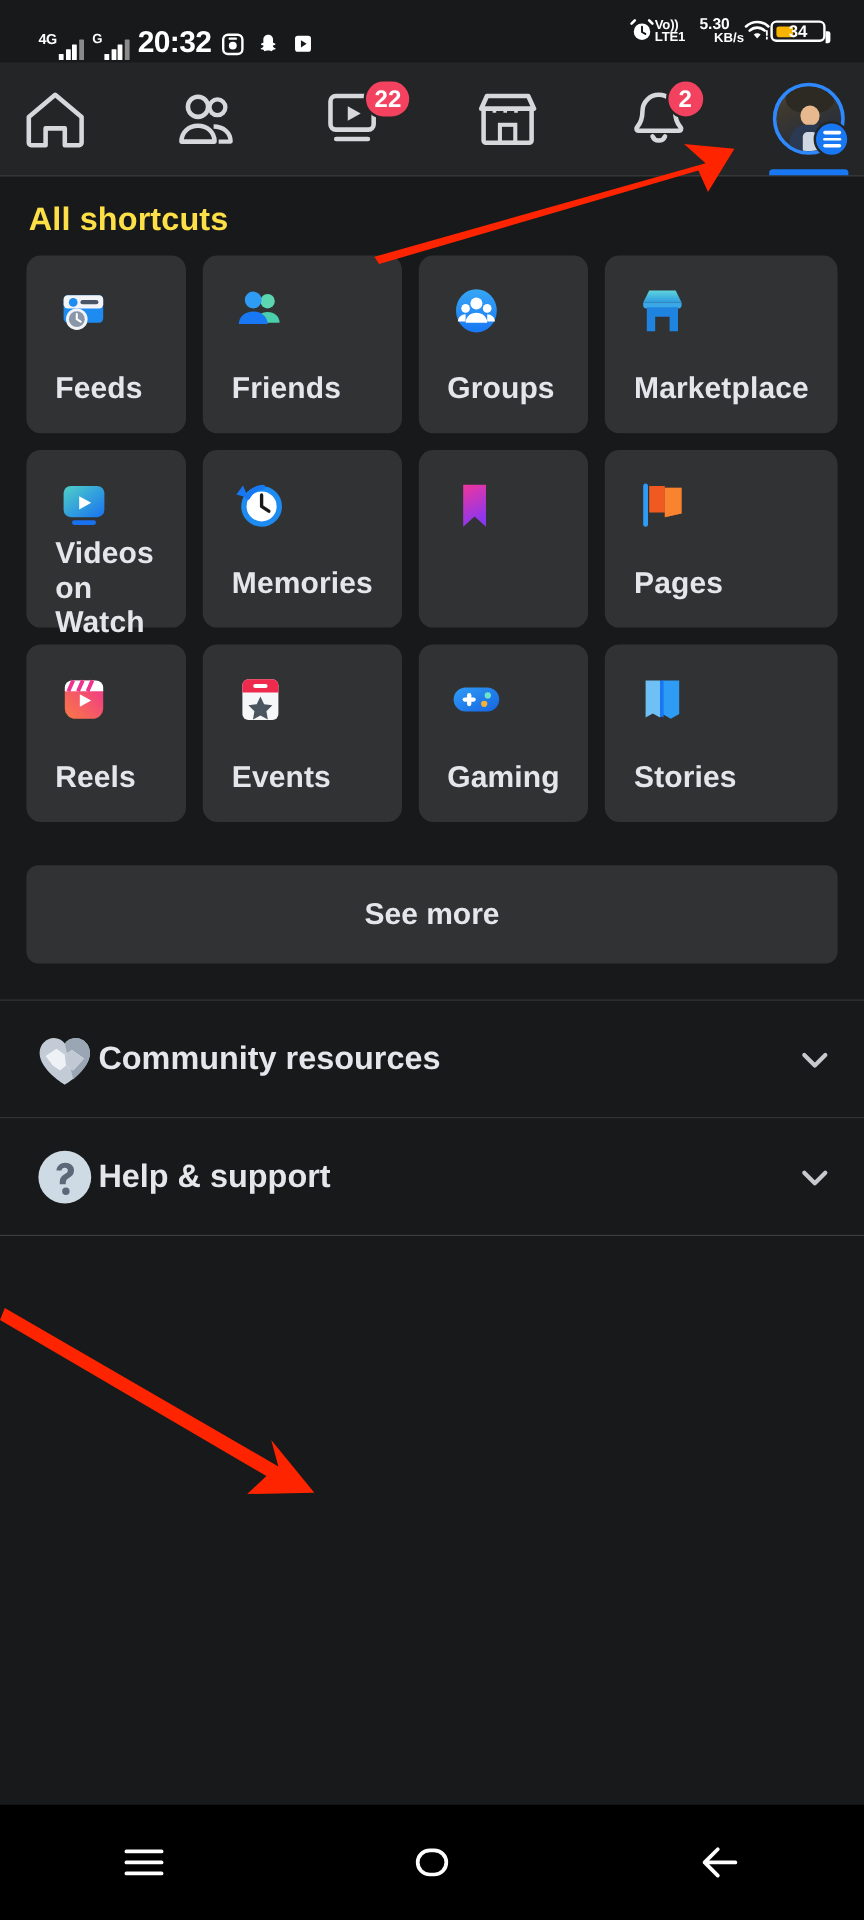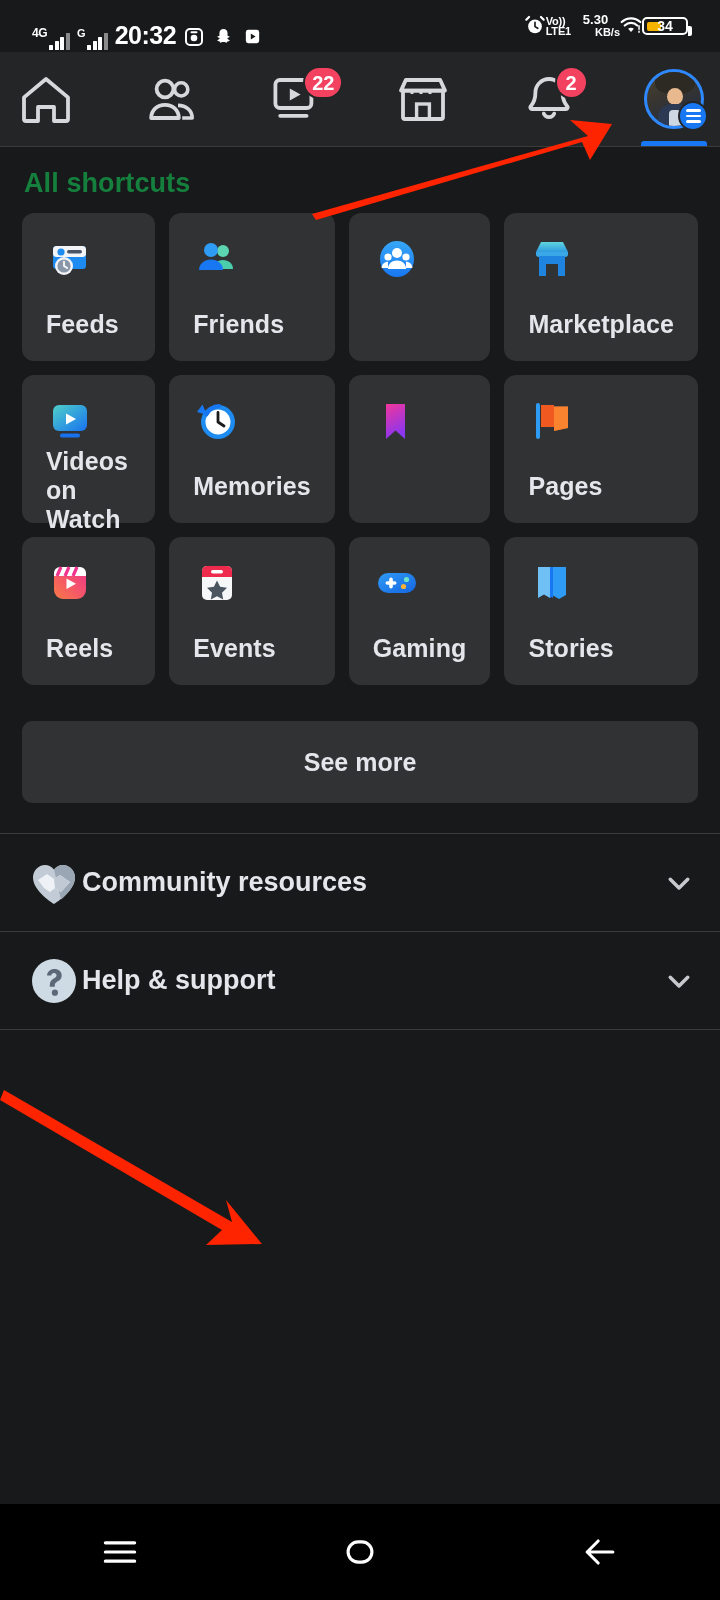--- a/index.html
+++ b/index.html
@@ -74,21 +74,21 @@
   .menu-badge {
     position:absolute; right:-4px; bottom:-2px; width:30px; height:30px; border-radius:50%;
     background:#1877f2; border:2px solid #242526;
     display:flex; flex-direction:column; align-items:center; justify-content:center; gap:3px;
   }
   .menu-badge span { display:block; width:15px; height:2.6px; background:#fff; border-radius:2px; }
   .tab-indicator { position:absolute; bottom:0; left:14%; width:72%; height:5px; background:#1877f2; border-radius:3px 3px 0 0;}
 
   
   .content { position:absolute; top:148px; left:0; width:720px; bottom:96px; background:#18191a; overflow:hidden; }
-  .section-title { font-size:27px; font-weight:bold; color:#15803d; padding:20px 24px 14px; letter-spacing:.1px; }
+  .section-title { font-size:27px; font-weight:bold; color:#fde047; padding:20px 24px 14px; letter-spacing:.1px; }
 
   .grid { display:grid; grid-template-columns:1fr 1fr 1fr 1fr; gap:14px; padding:0 22px; }
   .card {
     background:#313233; border-radius:12px; height:148px;
     padding:22px 24px; display:flex; flex-direction:column; justify-content:space-between;
   }
   .card .ic { width:50px; height:50px; position:relative; }
   .card .lbl { font-size:25px; font-weight:bold; color:#e4e6eb; letter-spacing:.1px; }
 
   .see-more {
@@ -298,20 +298,21 @@
               </defs>
             <ellipse cx="24" cy="24" rx="17" ry="18" fill="url(#gg)"></ellipse>
             <circle cx="24" cy="18" r="5" fill="#fff"></circle>
             <circle cx="15" cy="22" r="3.6" fill="#fff"></circle>
             <circle cx="33" cy="22" r="3.6" fill="#fff"></circle>
             <path d="M15 34c0-5 4-8.4 9-8.4s9 3.4 9 8.4z" fill="#fff"></path>
             <path d="M8.6 33c0-3.8 3-6.2 6.4-6.2v6.2z" fill="#fff"></path>
             <path d="M39.4 33c0-3.8-3-6.2-6.4-6.2V33z" fill="#fff"></path>
           </svg>
         </div>
+        <div class="lbl">Groups</div>
       </div>
 
       <div class="card">
         <div class="ic">
           <svg width="48" height="48" viewBox="0 0 48 48">
             <defs>
                 <linearGradient id="mg" x1="0" y1="0" x2="0" y2="1">
                   <stop offset="0" stop-color="#5fd5dd"></stop>
                   <stop offset="1" stop-color="#2d9be0"></stop>
                 </linearGradient>

